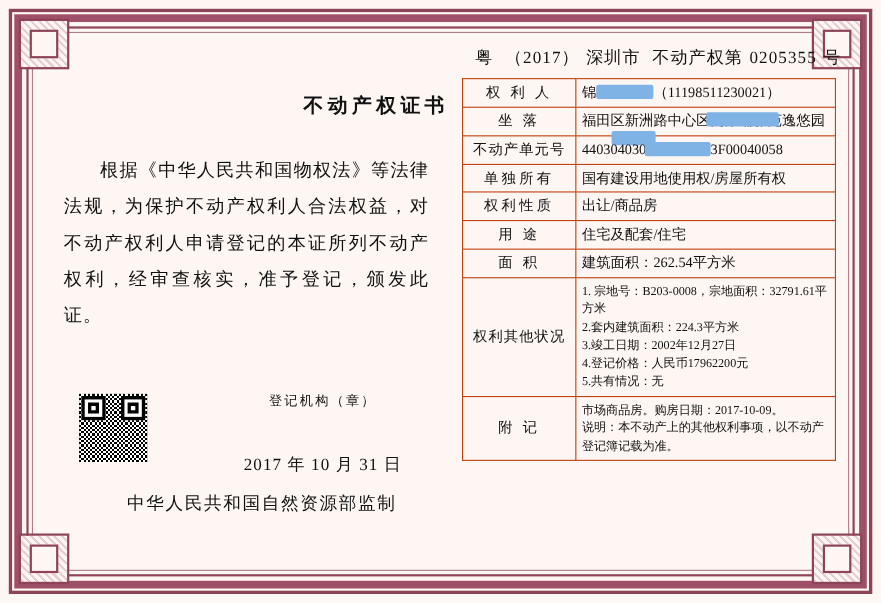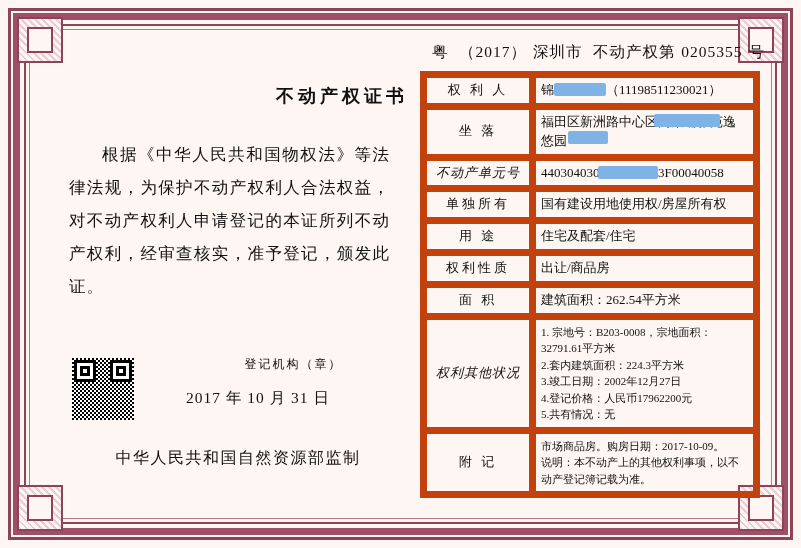--- a/index.html
+++ b/index.html
@@ -82,21 +82,21 @@
   .title {
     text-align: right;
     font-size: 18px;
     font-weight: bold;
     letter-spacing: 4px;
     color: #111;
     margin-top: 48px;
     font-family: "Liberation Serif", serif;
   }
   .body-text {
-    margin: 30px 18px 0 33px;
+    margin: 30px 18px 0 22px;
     font-size: 16.5px;
     line-height: 2.0;
     letter-spacing: 1px;
     color: #111;
     text-align: justify;
     text-indent: 33px;
   }
   .qr {
     position: absolute;
     left: 36px;
@@ -125,22 +125,23 @@
     top: 320px;
     width: 215px;
     text-align: center;
     font-size: 12px;
     letter-spacing: 2px;
     color: #111;
   }
   .issue-date {
     position: absolute;
     left: 150px;
-    top: 352px;
+    top: 376px;
     width: 215px;
+    text-align: center;
     font-size: 15.5px;
     letter-spacing: 1px;
     color: #111;
   }
   .footer {
     position: absolute;
     left: 16px;
     top: 412px;
     width: 372px;
     text-align: center;
@@ -169,35 +170,35 @@
   .hl-gap { display: inline-block; width: 16px; }
   .hl-gap-s { display: inline-block; width: 9px; }
 
   table.reg {
     border-collapse: collapse;
     width: 340px;
     margin-left: 6px;
     table-layout: fixed;
   }
   table.reg td {
-    border: 7px solid #c2410c;
+    border: 1px solid #c2410c;
     color: #111;
     vertical-align: middle;
     padding: 3px 5px;
     font-size: 13px;
     line-height: 1.45;
   }
   td.label {
     width: 92px;
     text-align: center;
     font-size: 13.5px;
     letter-spacing: 3px;
     white-space: nowrap;
   }
-  td.label.tight { letter-spacing: 1px; font-style: italic; }
+  td.label.tight { letter-spacing: 1px; }
   td.value {
     font-size: 13px;
     position: relative;
   }
   td.value.small {
     font-size: 11px;
     line-height: 1.5;
     padding: 4px 5px;
   }
   .redact {
@@ -283,26 +284,26 @@
             <td class="value">
               <span>4403040300008000053F00040058</span>
               <span class="redact w2" style="position:absolute; left:62px; top:5px;"></span>
             </td>
           </tr>
           <tr>
             <td class="label">单独所有</td>
             <td class="value">国有建设用地使用权/房屋所有权</td>
           </tr>
           <tr>
+            <td class="label">权利性质</td>
+            <td class="value">出让/商品房</td>
+          </tr>
+          <tr>
             <td class="label">用    途</td>
             <td class="value">住宅及配套/住宅</td>
-          </tr>
-          <tr>
-            <td class="label">权利性质</td>
-            <td class="value">出让/商品房</td>
           </tr>
           <tr>
             <td class="label">面    积</td>
             <td class="value">建筑面积：262.54平方米</td>
           </tr>
           <tr>
             <td class="label tight">权利其他状况</td>
             <td class="value small">
               <ol class="notes">
                 <li class="wrap">1. 宗地号：B203-0008，宗地面积：32791.61平方米</li>

